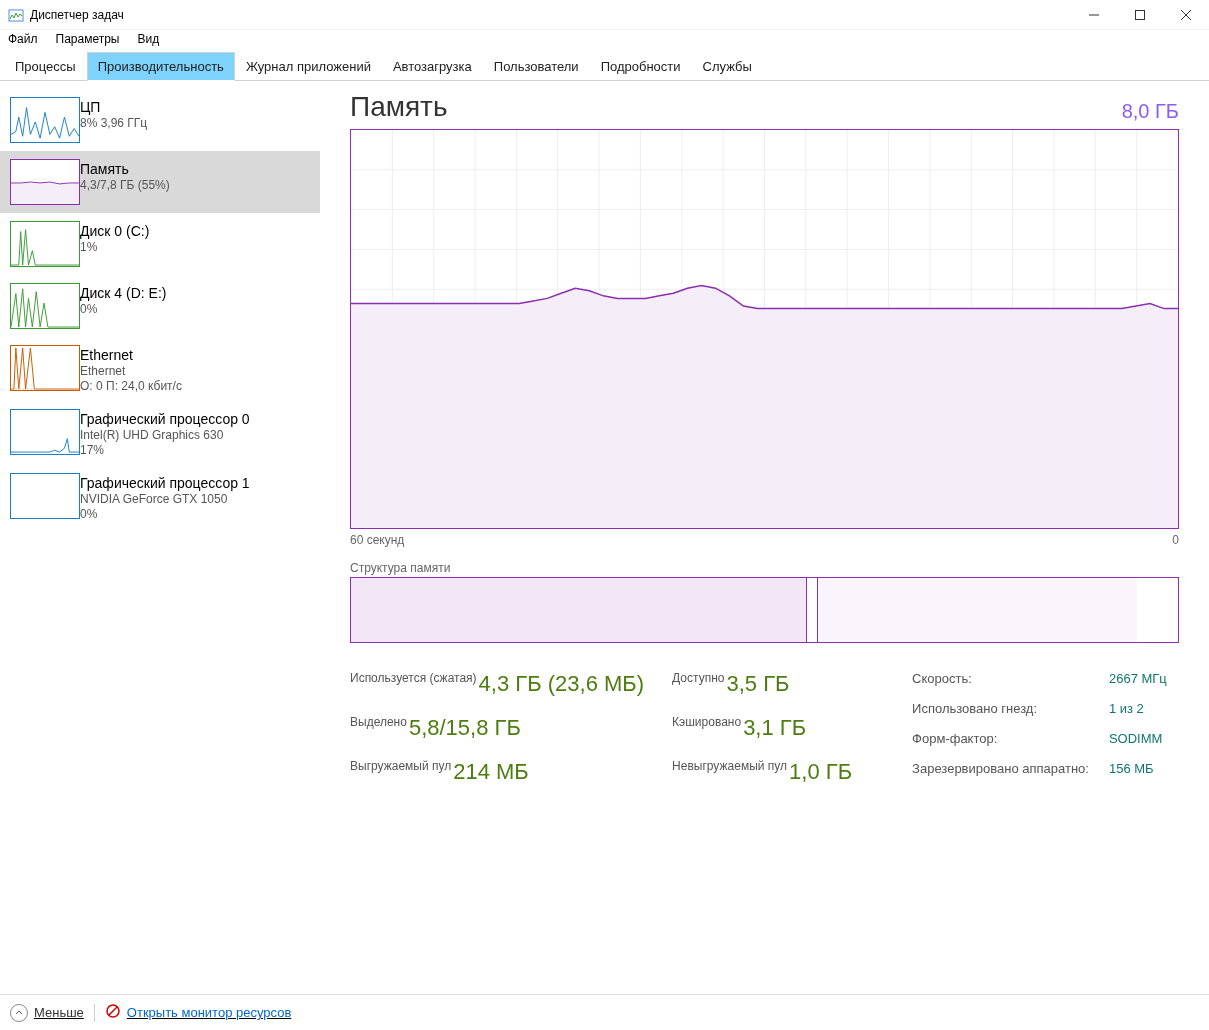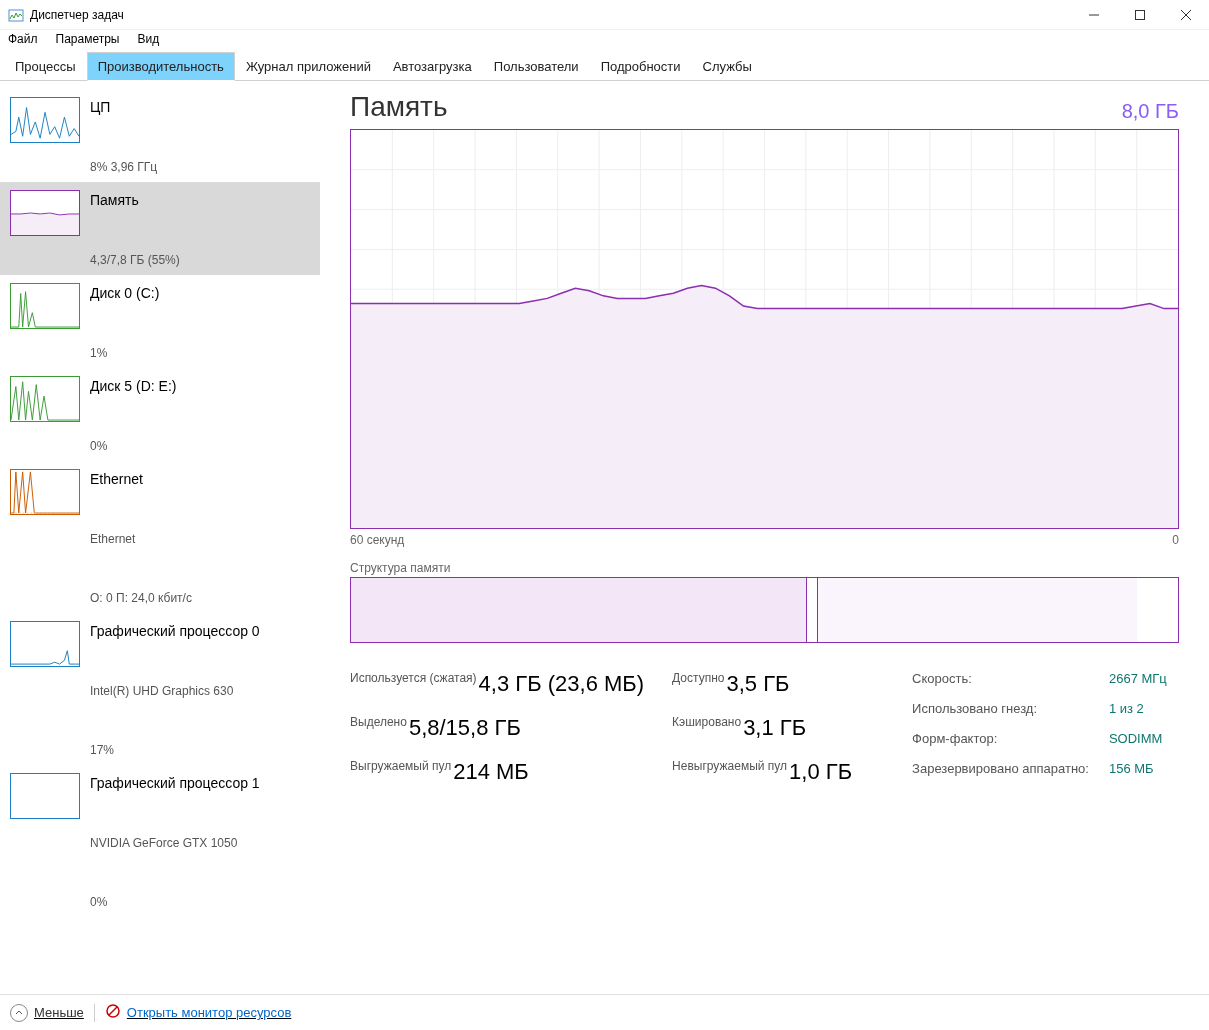--- a/index.html
+++ b/index.html
@@ -10,43 +10,43 @@
 .titlebar-spacer { flex: 1; }
 .win-controls { display: flex; }
 .win-btn { width: 46px; height: 30px; display: flex; align-items: center; justify-content: center; color: #555; }
 .menubar { height: 22px; display: flex; align-items: flex-start; padding-left: 0; gap: 2px; font-size: 12px; }
 .menu-item { padding: 2px 8px; }
 .tabs { display: flex; border-bottom: 1px solid #d0d0d0; padding-left: 4px; }
 .tab { padding: 6px 10px; font-size: 13px; border: 1px solid transparent; margin-bottom: -1px; color: #222; }
 .tab.active { border: 1px solid #d0d0d0; border-bottom: 1px solid #fff; background: #7dd3fc; }
 .content { flex: 1; display: flex; overflow: hidden; }
 .sidebar { width: 320px; padding: 8px 0; overflow-y: auto; }
-.side-item { display: flex; align-items: flex-start; padding: 8px 10px; gap: 10px; }
+.side-item { display: flex; align-items: flex-start; padding: 8px 10px; }
 .side-item.selected { background: #d9d9d9; }
 .side-thumb { width: 70px; height: 46px; border: 1px solid #999; flex: 0 0 auto; position: relative; overflow: hidden; background: #fff; }
 .side-thumb svg { width: 100%; height: 100%; display: block; }
 .side-text { display: flex; flex-direction: column; gap: 1px; padding-top: 2px; }
 .side-title { font-size: 14px; color: #000; }
-.side-sub { font-size: 12px; color: #555; margin-top: 44px; }
+.side-sub { font-size: 12px; color: #555; }
 .main { flex: 1; padding: 10px 30px 10px 30px; display: flex; flex-direction: column; overflow: hidden; }
 .main-header { display: flex; justify-content: space-between; align-items: flex-end; margin-bottom: 6px; }
 .main-title { font-size: 28px; font-weight: 400; color: #333; }
 .main-cap { font-size: 20px; color: #8b5cf6; }
 .chart-labels { display: flex; justify-content: space-between; font-size: 12px; color: #666; margin-bottom: 2px; }
 .chart-box { border: 1px solid #8b2fb0; height: 400px; position: relative; background: #fff; }
 .chart-box svg { width: 100%; height: 100%; display: block; }
 .axis-row { display: flex; justify-content: space-between; font-size: 12px; color: #666; margin-top: 4px; }
 .comp-label { font-size: 12px; color: #666; margin-top: 14px; margin-bottom: 2px; }
 .comp-box { height: 66px; border: 1px solid #8b2fb0; display: flex; }
 .comp-seg { height: 100%; }
 .stats { display: flex; gap: 60px; margin-top: 28px; }
 .stats-left { display: grid; grid-template-columns: auto auto; column-gap: 28px; row-gap: 18px; }
 .stat { display: flex; flex-direction: row; gap: 2px; }
 .stat-label { font-size: 12px; color: #555; }
-.stat-value { font-size: 22px; color: #000000; }
+.stat-value { font-size: 22px; color: #4d7c0f; }
 .stats-right { display: grid; grid-template-columns: auto auto; column-gap: 20px; row-gap: 6px; font-size: 13px; }
 .stats-right .rl { color: #555; }
 .stats-right .rv { color: #0f766e; }
 .footer { height: 36px; border-top: 1px solid #e0e0e0; display: flex; align-items: center; padding: 0 10px; gap: 10px; text-decoration: underline; }
 .footer-less { display: flex; align-items: center; gap: 6px; font-size: 13px; color: #333; }
 .footer-link { display: flex; align-items: center; gap: 6px; font-size: 13px; color: #0066cc; }
 .circle-up { width: 18px; height: 18px; border: 1px solid #888; border-radius: 50%; display: flex; align-items: center; justify-content: center; }
 .divider { width: 1px; height: 18px; background: #ccc; }
 </style>
 </head>
@@ -138,21 +138,21 @@
       </div>
     </div>
 
     <div class="side-item">
       <div class="side-thumb" style="border-color:#3a9b35">
         <svg viewBox="0 0 70 46" preserveAspectRatio="none">
             <polyline points="0,45 5,10 8,45 12,5 15,45 18,15 22,45 26,8 30,45 34,20 38,45 70,45" fill="none" stroke="#3a9b35" stroke-width="1"></polyline>
           </svg>
       </div>
       <div class="side-text">
-        <div class="side-title">Диск 5 (D: E:)</div>
+        <div class="side-title">Диск 4 (D: E:)</div>
         <div class="side-sub">0%</div>
       </div>
     </div>
 
     <div class="side-item">
       <div class="side-thumb" style="border-color:#c85a00">
         <svg viewBox="0 0 70 46" preserveAspectRatio="none">
             <polyline points="0,45 3,45 5,2 8,45 12,2 15,45 20,2 24,45 70,45" fill="none" stroke="#c85a00" stroke-width="1"></polyline>
             <line x1="0" y1="45" x2="70" y2="45" stroke="#e8c090" stroke-width="1" stroke-dasharray="2,2"></line>
           </svg>

